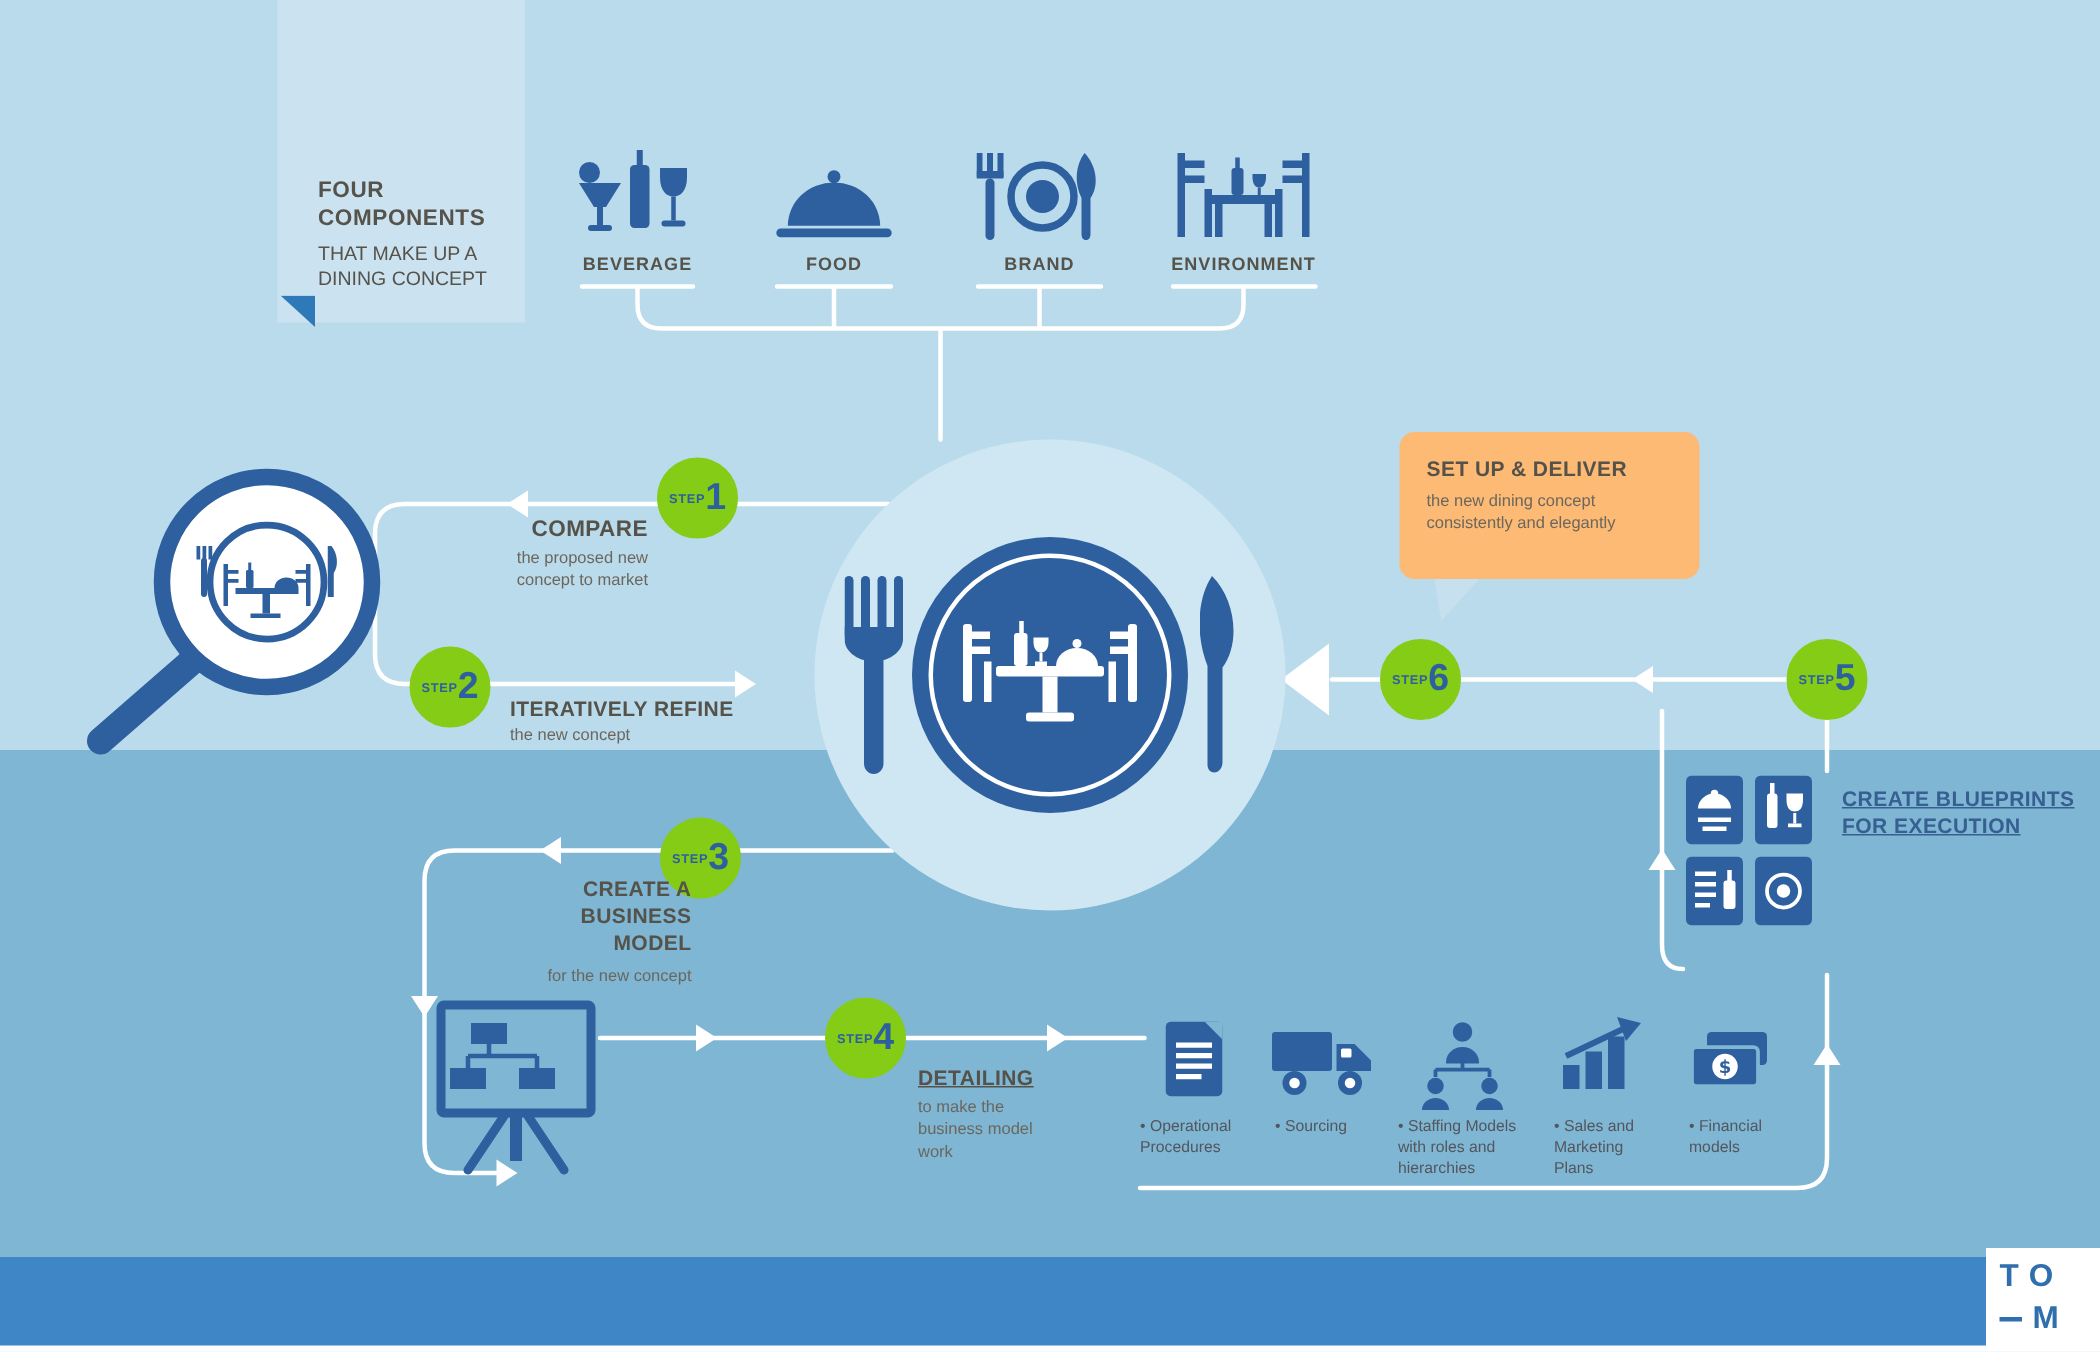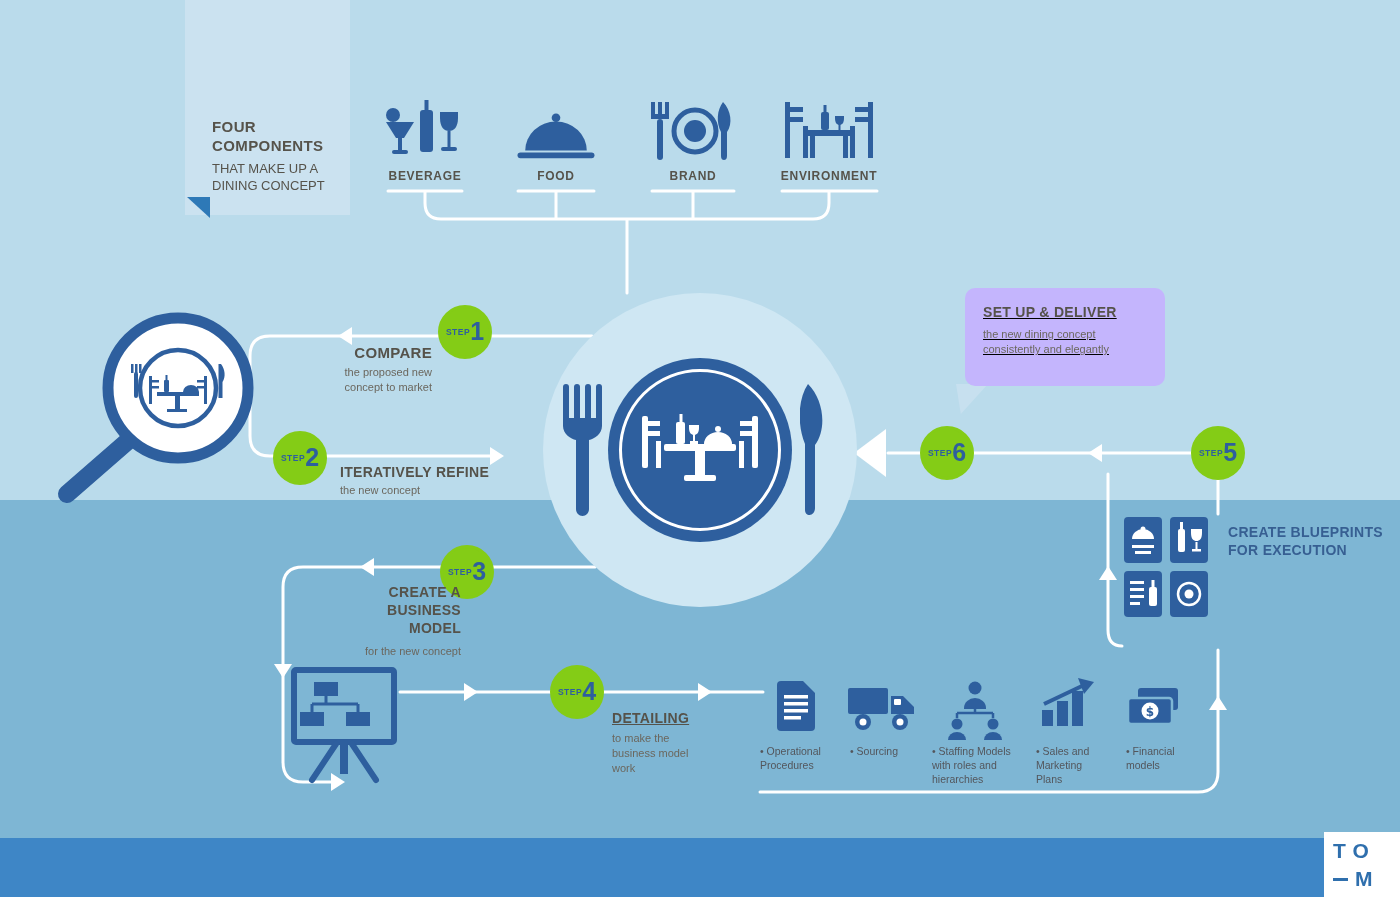--- a/index.html
+++ b/index.html
@@ -29,25 +29,25 @@
   .step-circle{width:54px;height:54px;border-radius:50%;background:#84cc16;border:3px solid #84cc16;
     display:flex;align-items:center;justify-content:center;box-sizing:border-box;}
   .step-circle .s{font-size:8.5px;font-weight:bold;color:#2e5f9e;letter-spacing:.5px;}
   .step-circle .n{font-size:25px;font-weight:bold;color:#2e5f9e;line-height:.95;}
   
   .h-title{font-weight:bold;color:#55524a;letter-spacing:.3px;}
   .desc{color:#6b675e;}
   .center-circle{left:543px;top:293px;width:314px;height:314px;border-radius:50%;background:#cfe7f3;}
   .plate{left:608px;top:358px;width:184px;height:184px;border-radius:50%;background:#2e5f9e;}
   .plate-ring{position:absolute;inset:11px;border:3px solid #ffffff;border-radius:50%;}
-  .bubble{left:965px;top:288px;width:200px;height:98px;background:#c4b5fd;border-radius:10px;
-    box-sizing:border-box;padding:16px 18px 0 18px;text-decoration:underline;}
+  .bubble{left:933px;top:288px;width:200px;height:98px;background:#fdba74;border-radius:10px;
+    box-sizing:border-box;padding:16px 18px 0 18px;}
   .bubble-tail{left:956px;top:384px;width:32px;height:30px;background:#c7e0ef;
     clip-path:polygon(0 0,100% 0,15% 100%);}
-  .bp-title{font-size:14px;font-weight:bold;color:#375f92;line-height:1.25;letter-spacing:.3px;}
+  .bp-title{font-size:14px;font-weight:bold;color:#375f92;line-height:1.25;letter-spacing:.3px;text-decoration:underline;}
   .bp-bullets{margin-top:6px;font-size:11px;color:#55534c;line-height:1.55;}
   .bp-bullets div{white-space:nowrap;}
   .detail-lbl{font-size:10.5px;color:#53565c;line-height:1.35;}
   
   .logo-box{left:1324px;top:832px;width:76px;height:69px;background:#ffffff;color:#2f6fad;}
   .logo-top{margin:7px 12px 0 9px;font-size:21px;font-weight:bold;letter-spacing:7px;}
   .logo-bottom{margin:4px 0 0 9px;font-size:21px;font-weight:bold;display:flex;align-items:center;}
   .logo-dash{display:inline-block;width:15px;height:3px;background:#2f6fad;margin-right:7px;}
 </style>
 </head>

